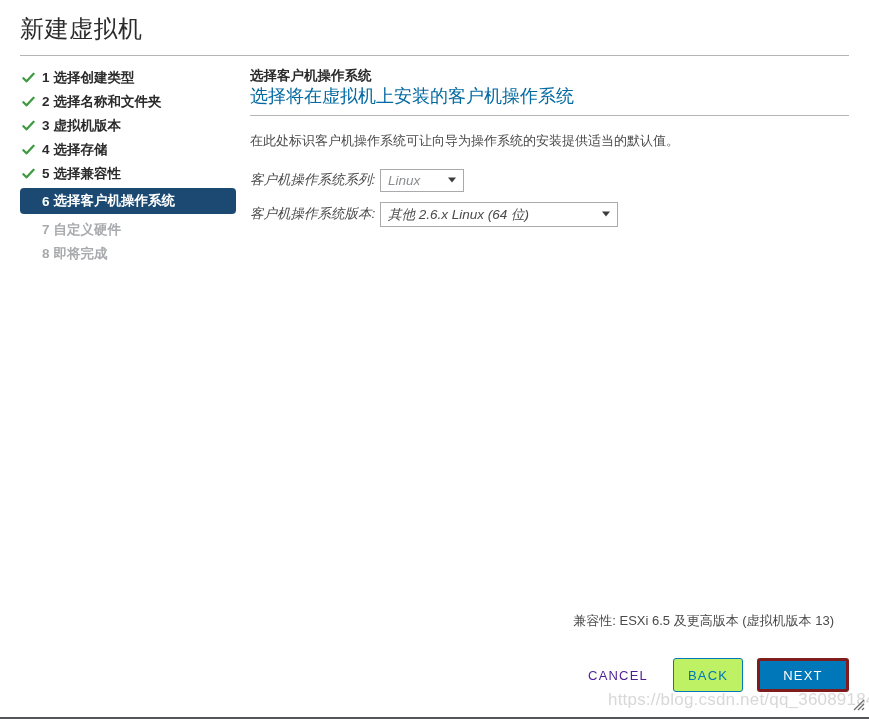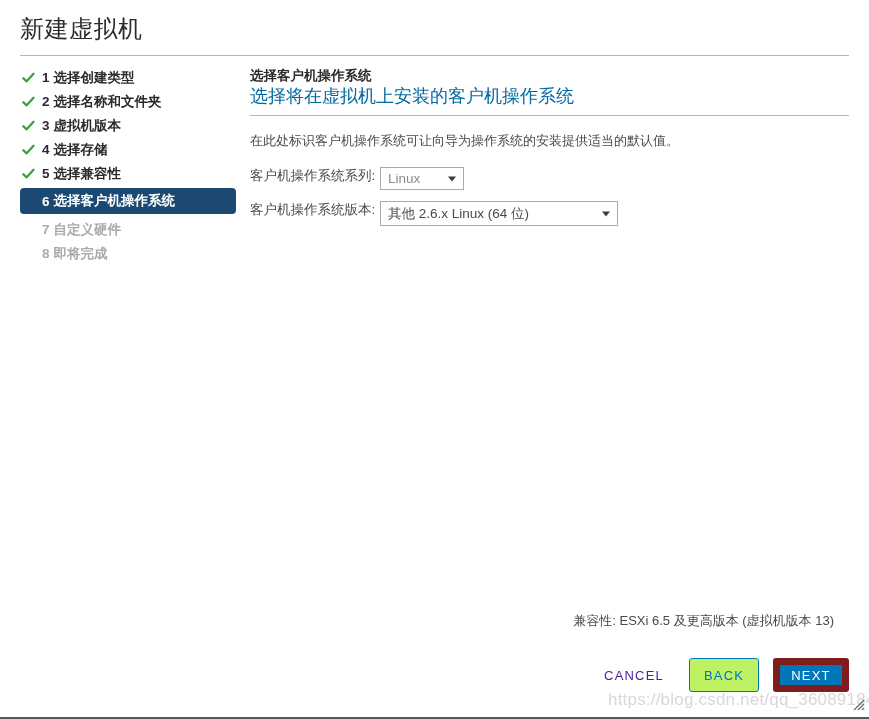--- a/index.html
+++ b/index.html
@@ -132,23 +132,24 @@
     line-height: 19px;
     white-space: nowrap;
   }
 
   
   .form {
     margin-top: 17px;
   }
   .form-row {
     display: flex;
-    align-items: flex-start;
+    align-items: center;
     height: 26px;
     margin-bottom: 8px;
+    font-style: italic;
   }
   .form-label {
     font-size: 13.5px;
     color: #4a4a4a;
     white-space: nowrap;
     width: 128px;
     text-align: left;
   }
 
   .select {
@@ -227,23 +228,23 @@
     padding: 0 10px;
   }
   .btn-outline {
     background: #bef264;
     border: 1px solid #0077b8;
     color: #0077b8;
     width: 70px;
   }
   .btn-solid {
     background: #0077b8;
-    border: 7px solid #7f1d1d;
+    border: 3px solid #7f1d1d;
     color: #ffffff;
-    width: 76px;
+    width: 92px;
   }
 
   
   .watermark {
     position: absolute;
     left: 608px;
     top: 690px;
     font-size: 17px;
     color: #d8d8d8;
     white-space: nowrap;

